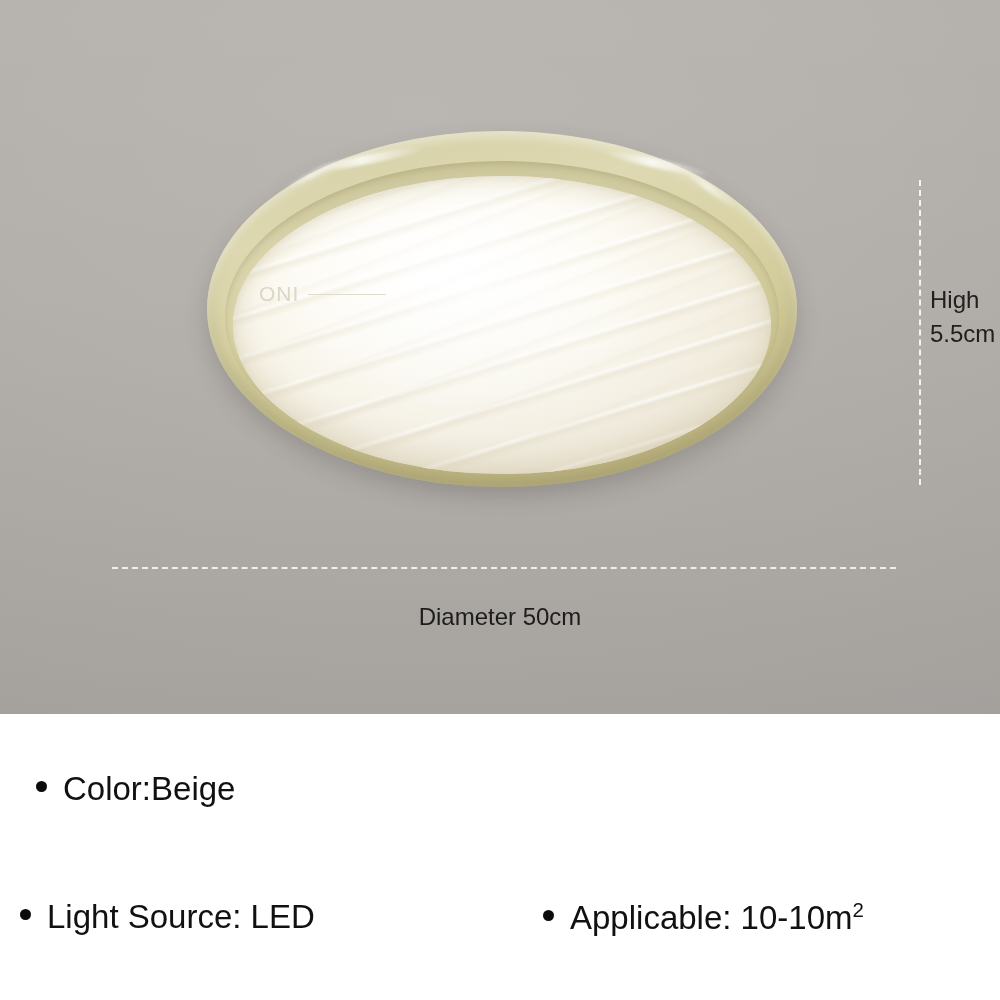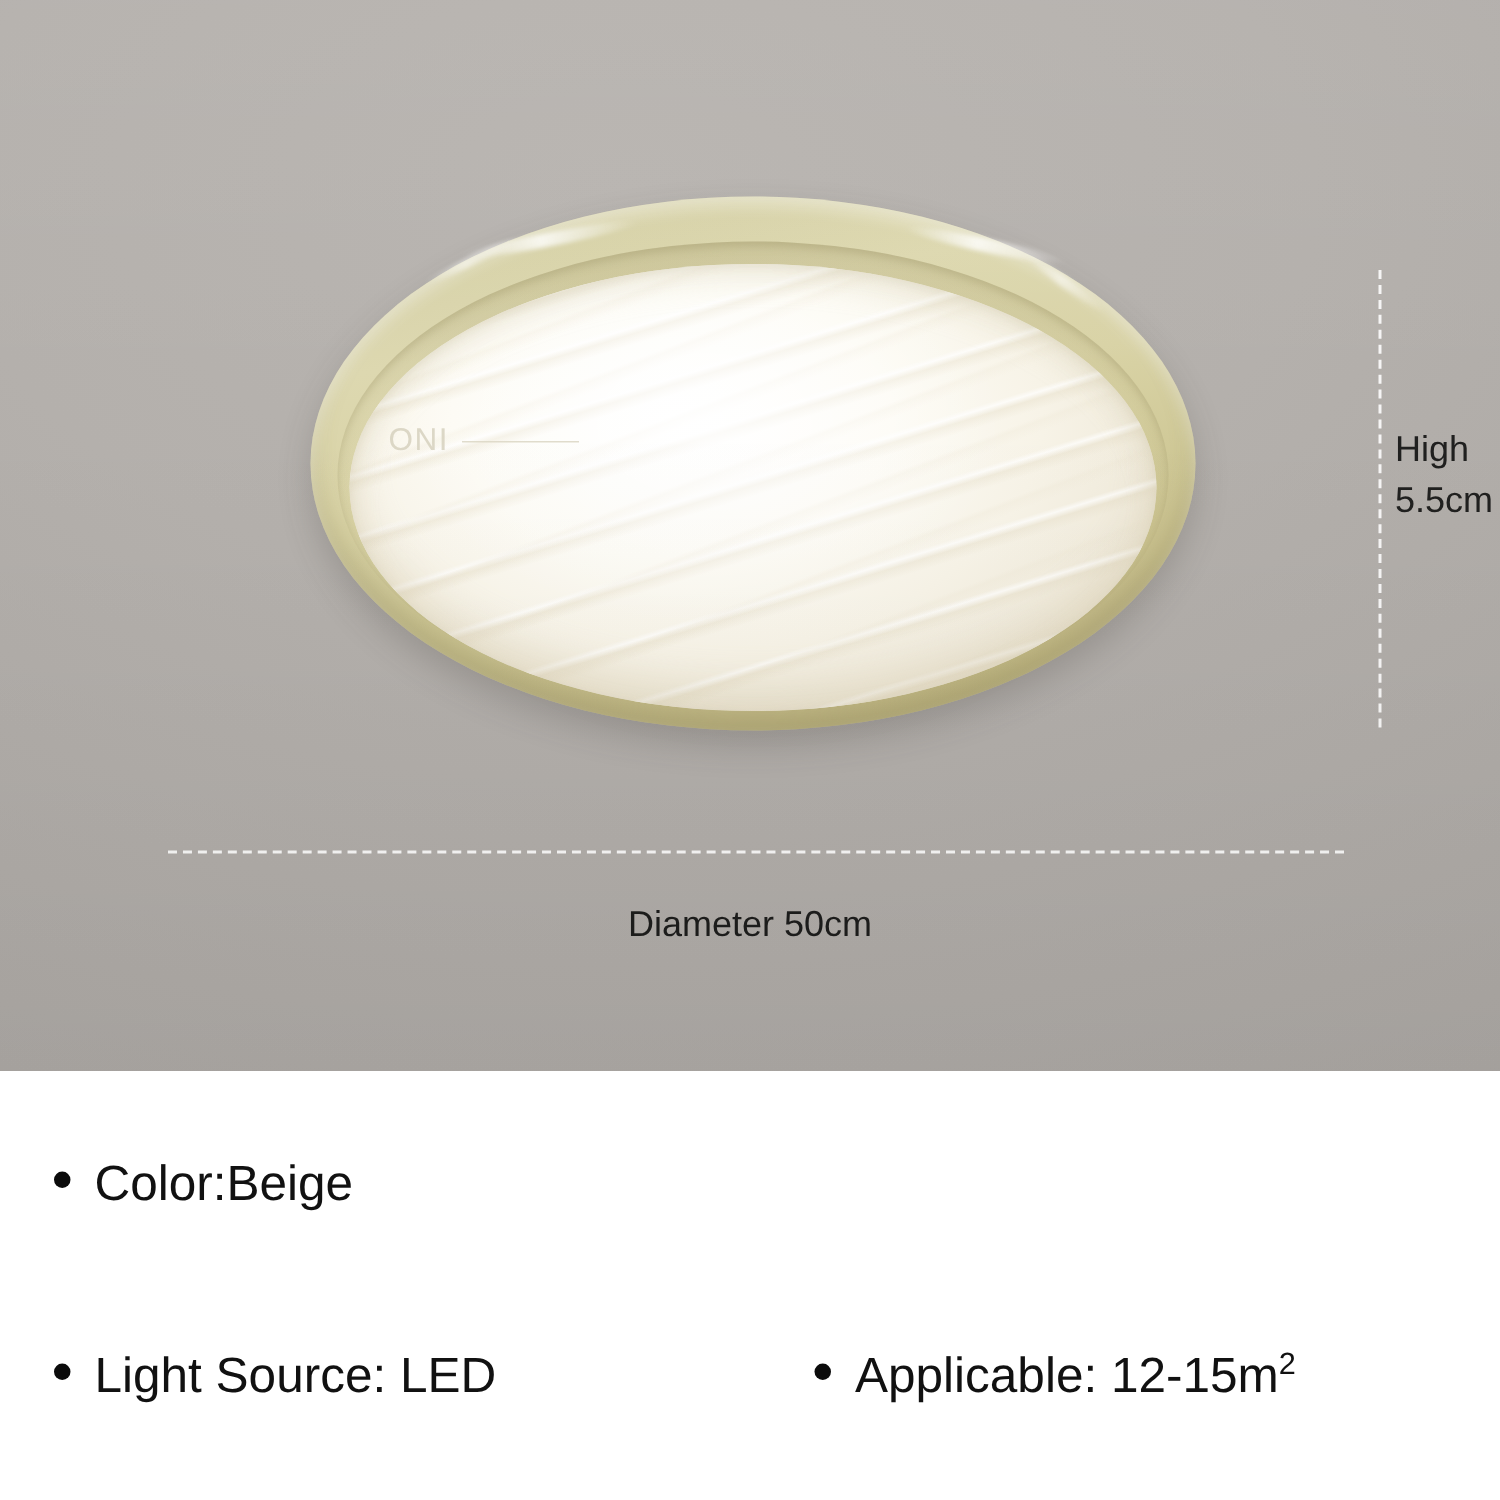--- a/index.html
+++ b/index.html
@@ -245,21 +245,21 @@
   .spec-bullet {
     flex: none;
     width: 11px;
     height: 11px;
     border-radius: 50%;
     background: #0b0b0b;
     transform: translateY(-8px);
   }
   #spec-0 { left: 36px;  top: 56px;  }
   #spec-1 { left: 543px; top: 54px;  }
-  #spec-2 { left: 36px;  top: 184px; }
+  #spec-2 { left: 20px;  top: 184px; }
   #spec-3 { left: 543px; top: 184px; }
   .sup { font-size: 0.62em; vertical-align: super; }
 </style>
 </head>
 <body>
 
 <div id="page">
 
   <div id="photo">
 
@@ -306,17 +306,17 @@
     </div>
 
 
     <div class="spec-item" id="spec-2">
       <span class="spec-bullet"></span>
       <span>Light Source: LED</span>
     </div>
 
     <div class="spec-item" id="spec-3">
       <span class="spec-bullet"></span>
-      <span><span>Applicable: 12-15m</span><span class="sup">2</span></span>
+      <span><span>Applicable: 10-10m</span><span class="sup">2</span></span>
     </div>
 
   </div>
 </div>
 
 </body></html>

